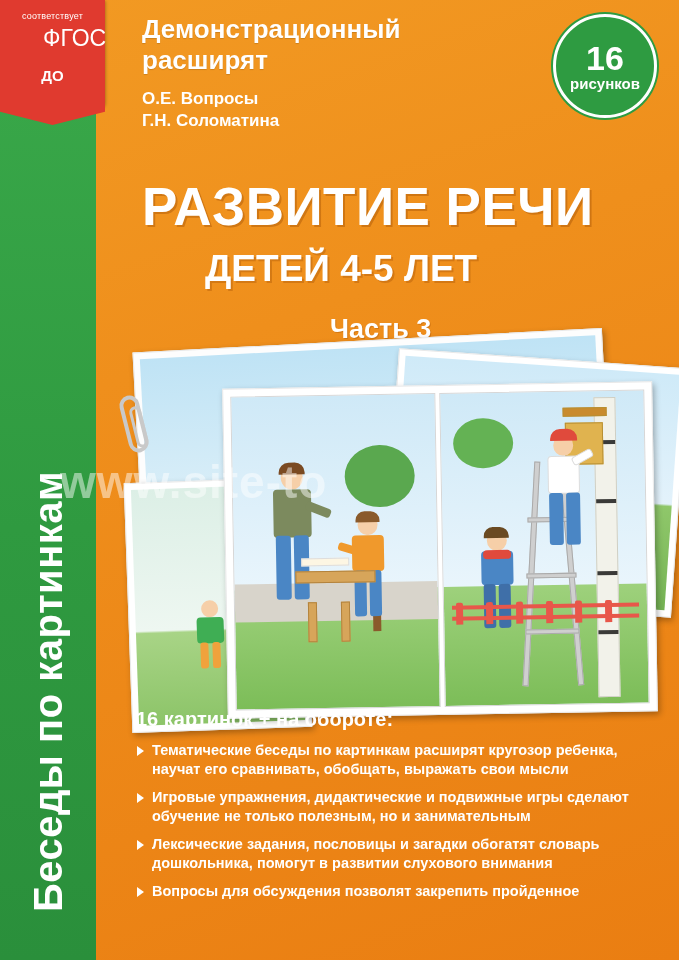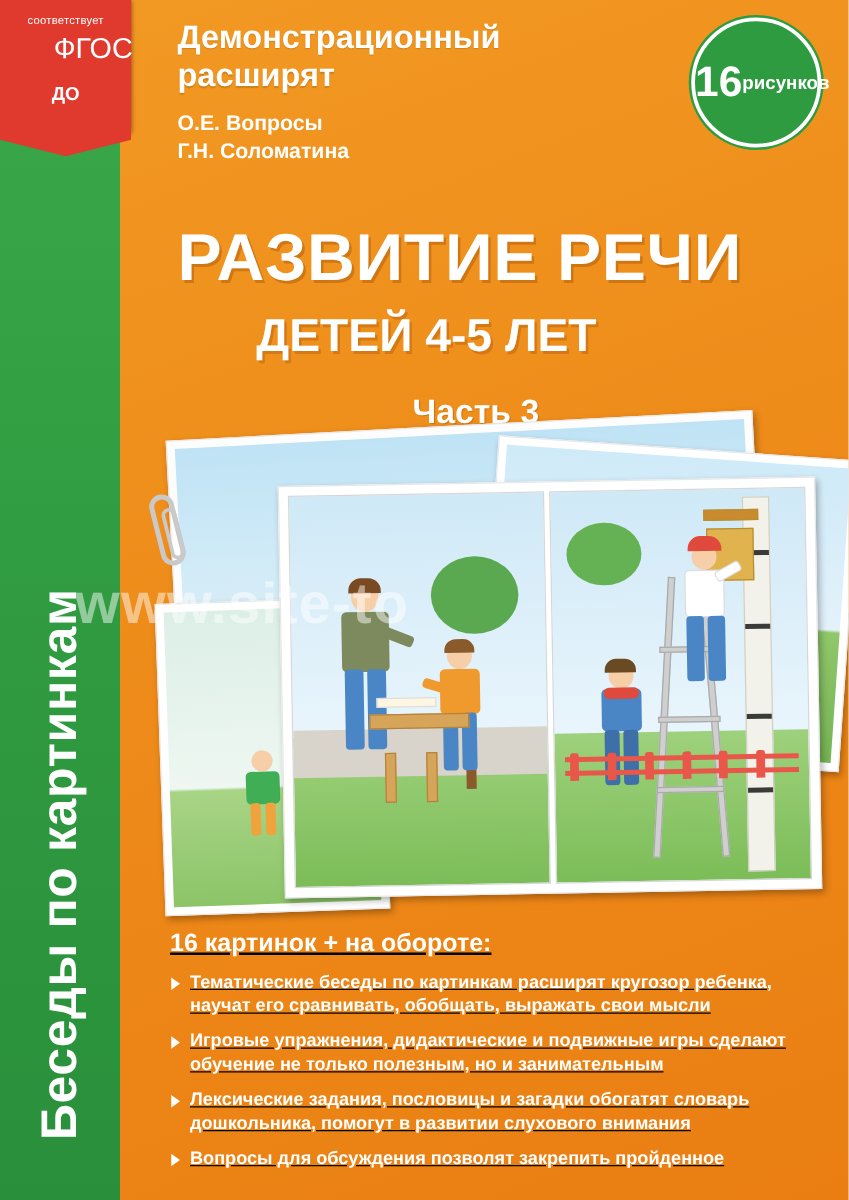--- a/index.html
+++ b/index.html
@@ -81,21 +81,23 @@
   .circle-badge {
     position: absolute;
     right: 22px; top: 14px;
     width: 104px; height: 104px;
     border-radius: 50%;
     background: #2e9b41;
     border: 3px solid #ffffff;
     box-shadow: 0 0 0 2px #2e9b41;
     color: #fff;
     display: flex;
+    flex-direction: column;
     align-items: center;
+    justify-content: center;
     z-index: 8;
   }
   .circle-badge .num { font-size: 34px; font-weight: bold; line-height: 34px; }
   .circle-badge .word { font-size: 15px; font-weight: bold; margin-top: 0; }
   
   .demo {
     position: absolute;
     left: 142px; top: 14px;
     color: #ffffff;
     font-size: 26px;
@@ -197,21 +199,21 @@
     z-index: 7;
   }
   .clip:after {
     content:"";
     position:absolute; left:4px; top:8px;
     width: 6px; height: 36px;
     border: 3px solid #c9c9c9;
     border-radius: 6px;
   }
   
-  .bottom { position: absolute; left: 136px; top: 744px; right: 22px; text-decoration: underline; }
+  .bottom { position: absolute; left: 136px; top: 708px; right: 22px; }
   .bottom h3 {
     color: #ffffff;
     font-size: 20px;
     font-weight: bold;
     margin-bottom: 10px;
   }
   .bullets { list-style: none; }
   .bullets li {
     position: relative;
     color: #ffffff;

